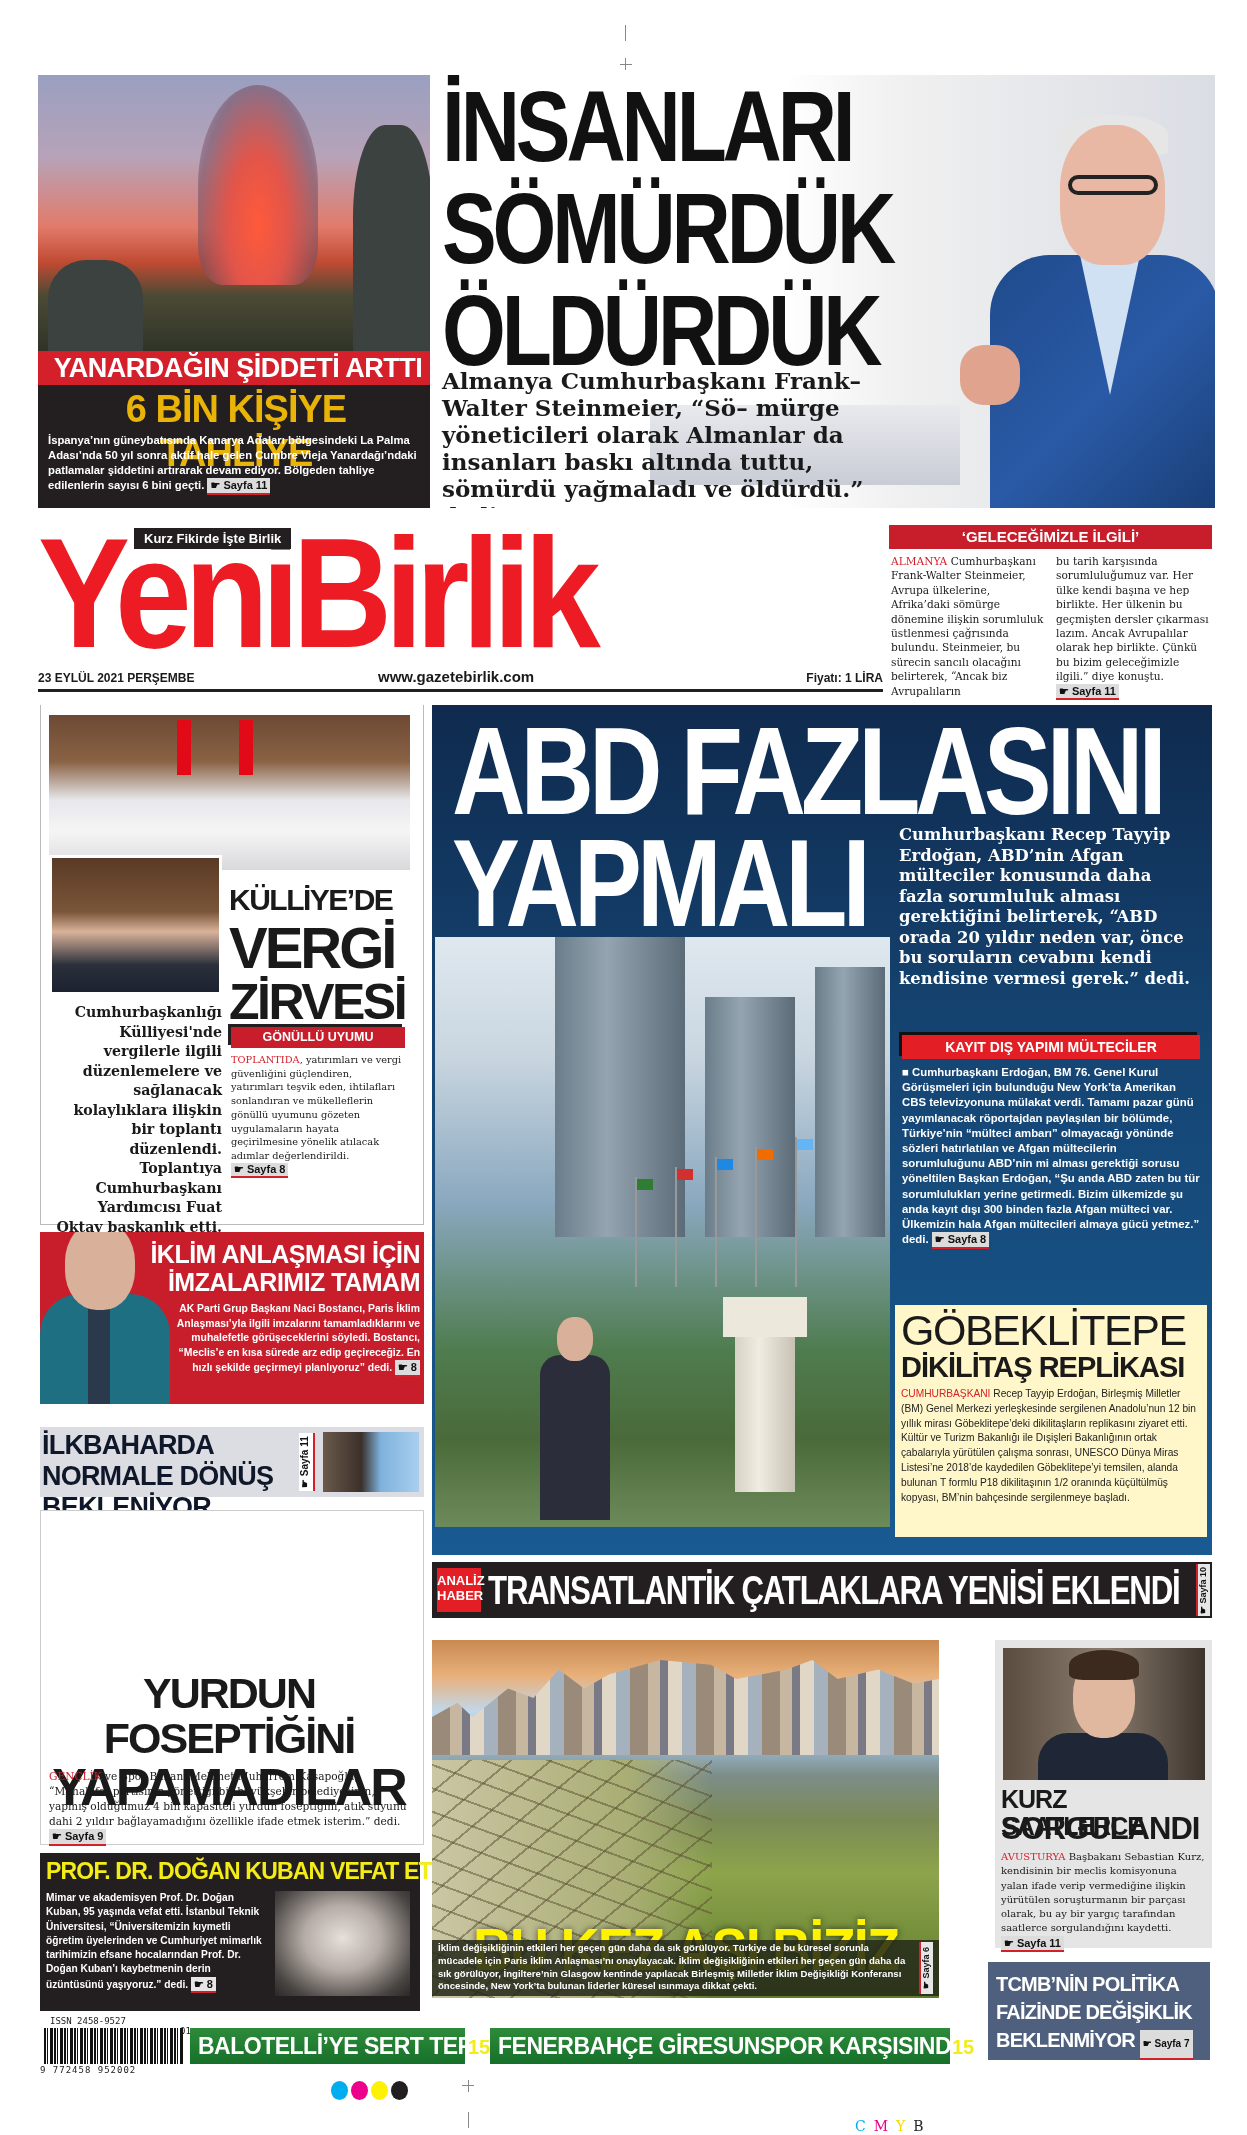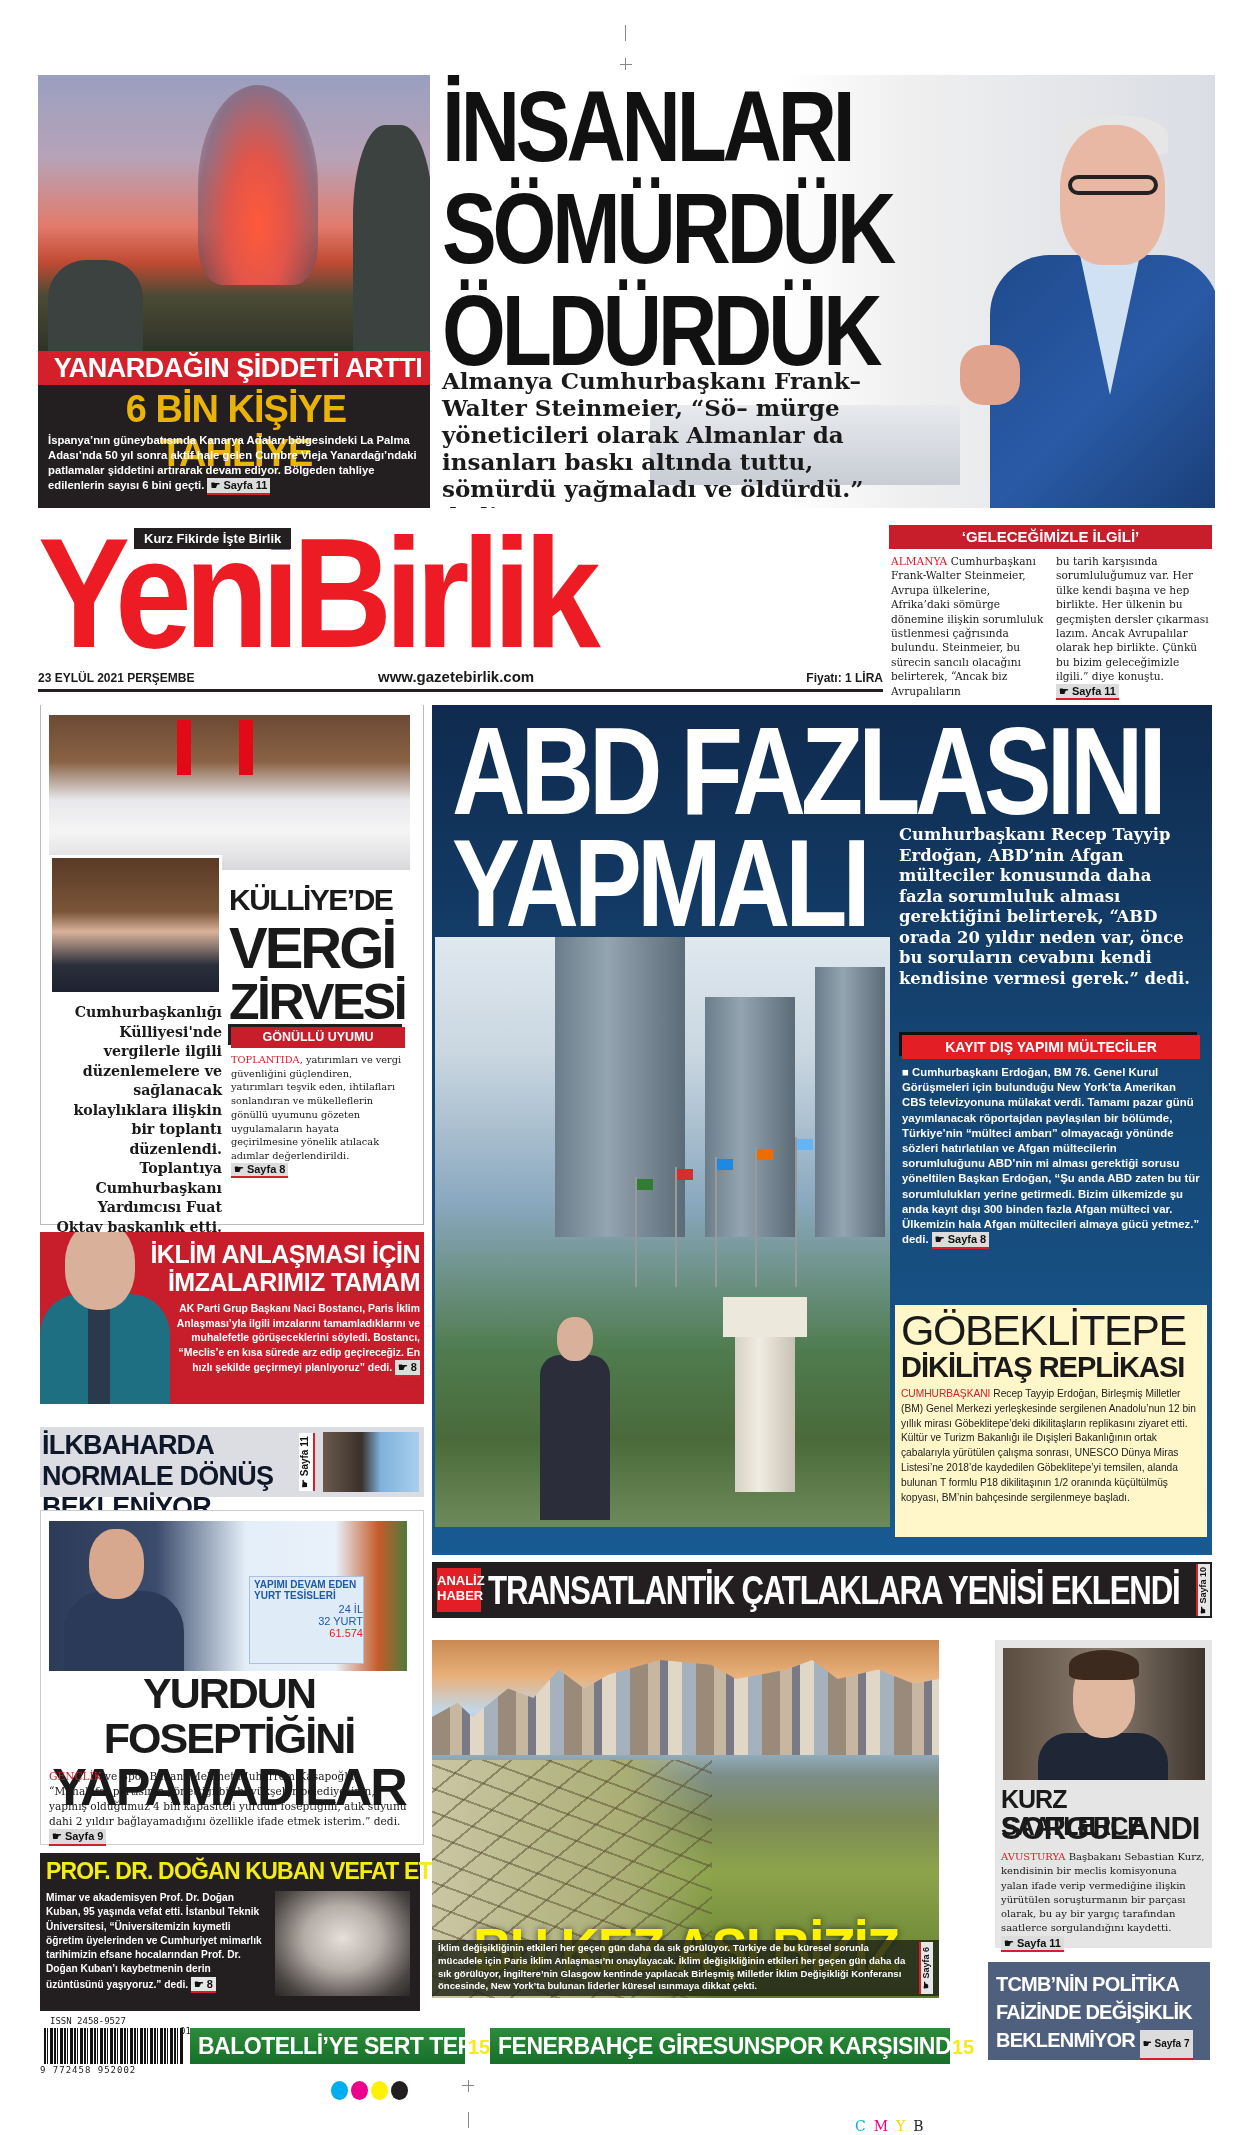--- a/index.html
+++ b/index.html
@@ -253,32 +253,20 @@
   </div>
 </div>
 
 <div id="ilkbahar" class="abs">
   <div class="h">İLKBAHARDA NORMALE DÖNÜŞ BEKLENİYOR</div>
   <div class="vs">☛ Sayfa 11</div>
   <div class="ph"></div>
 </div>
 
 <div id="yurt" class="abs">
-  <div class="ph">
-    <div class="suit"></div>
-    <div class="head"></div>
-    <div class="board">
-      <span>YAPIMI DEVAM EDEN YURT TESİSLERİ</span>
-      <div class="nums">
-        <div>24 İL</div>
-        <div>32 YURT</div>
-        <div style="color:#e31e24;">61.574</div>
-      </div>
-    </div>
-  </div>
   <div class="h1">
     <div>YURDUN FOSEPTİĞİNİ</div>
     <div style="font-size:52px; line-height:52px;">YAPAMADILAR</div>
   </div>
   <div class="p serif">
     <span class="red">GENÇLİK</span><span> ve Spor Bakanı Mehmet Muharrem Kasapoğlu, “Muhalefet partisinin yönettiği bir büyükşehir belediyesinin, yapmış olduğumuz 4 bin kapasiteli yurdun foseptiğini, atık suyunu dahi 2 yıldır bağlayamadığını özellikle ifade etmek isterim.” dedi.</span>
     <span class="sayfa" style="font-family:'Liberation Sans',sans-serif;">☛ Sayfa 9</span>
   </div>
 </div>
 

